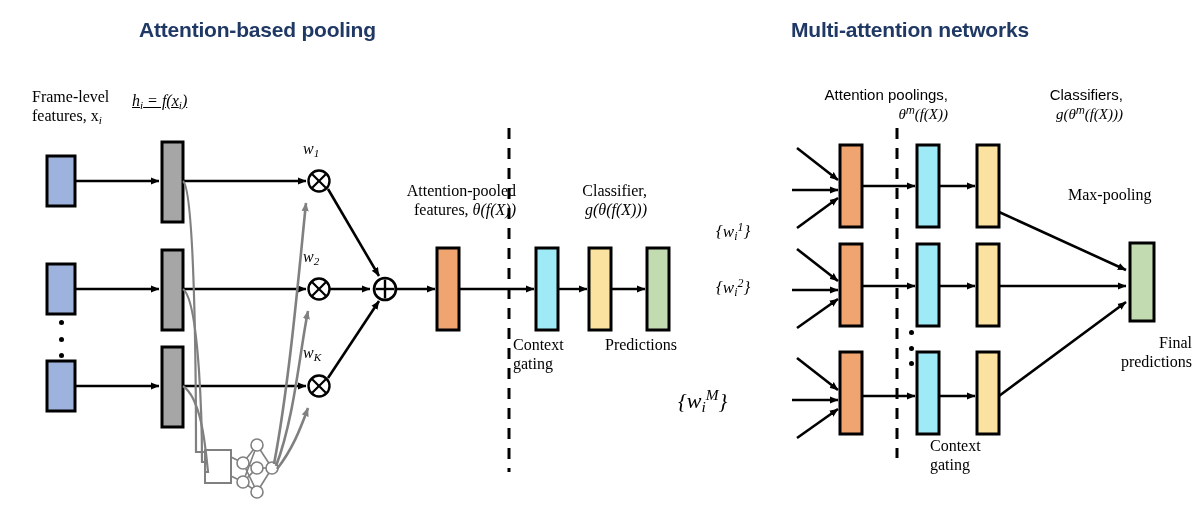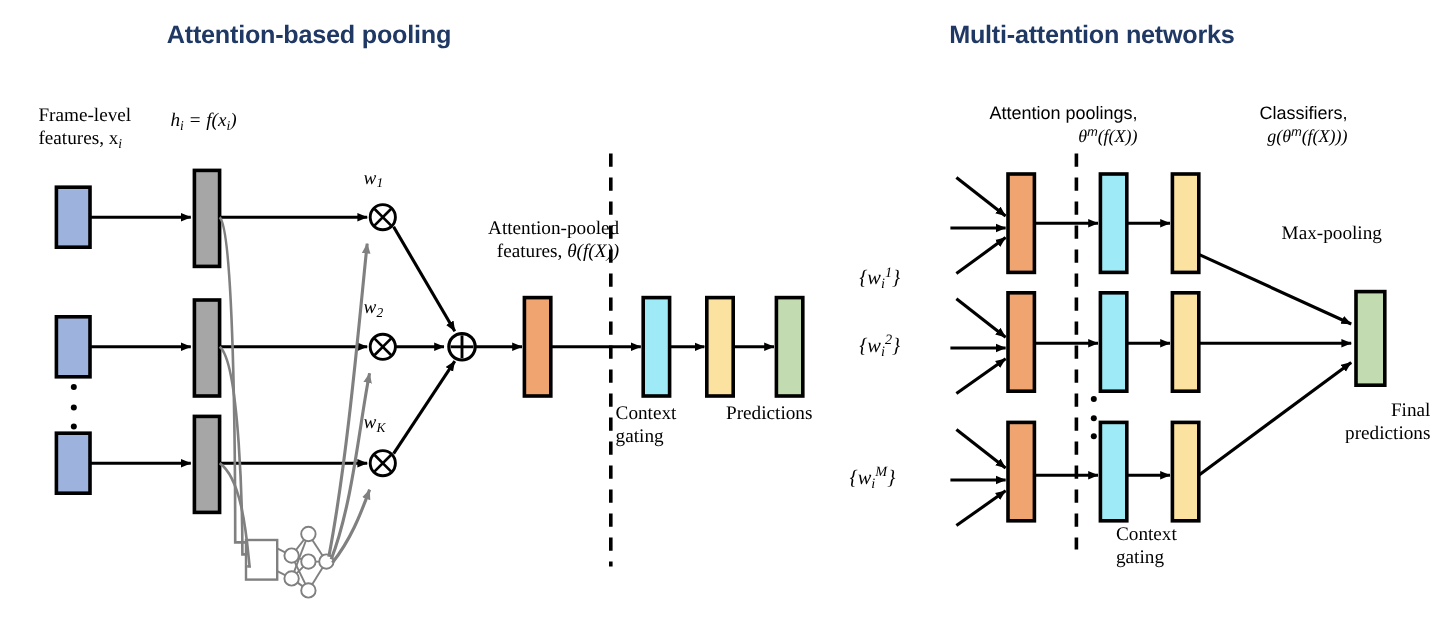--- a/index.html
+++ b/index.html
@@ -189,39 +189,43 @@
     <line x1="897" y1="128" x2="897" y2="458" stroke="#000" stroke-width="3" stroke-dasharray="11 9"></line>
 
     <rect x="1130" y="243" width="24" height="78" fill="#C3DBB0" stroke="#000" stroke-width="3"></rect>
   </svg>
 
   <div class="lbl" style="left:16px;top:88px;margin-left:16px;">
     <span>Frame-level</span><br>
     <span>features, x</span><span class="sub">i</span>
   </div>
 
-  <div class="lbl" style="left:142px;top:92px;">
+  <div class="lbl" style="left:132px;top:92px;text-decoration:underline;">
     <span class="mathi">h</span><span class="sub">i</span><span class="mathi"> = f(x</span><span class="sub">i</span><span class="mathi">)</span>
   </div>
 
   <div class="lbl" style="left:303px;top:140px;">
     <span class="mathi">w</span><span class="sub">1</span>
   </div>
   <div class="lbl" style="left:303px;top:248px;">
     <span class="mathi">w</span><span class="sub">2</span>
   </div>
   <div class="lbl" style="left:303px;top:344px;">
     <span class="mathi">w</span><span class="sub">K</span>
   </div>
 
   <div class="lbl ctr" style="left:366px;top:182px;width:150px;">
     <span>Attention-pooled</span><br>
     <span>features, </span><span class="mathi">θ(f(X))</span>
   </div>
 
+  <div class="lbl ctr" style="left:521px;top:182px;width:126px;">
+    <span>Classifier,</span><br>
+    <span class="mathi">g(θ(f(X)))</span>
+  </div>
 
   <div class="lbl" style="left:513px;top:336px;">
     <span>Context</span><br>
     <span>gating</span>
   </div>
 
   <div class="lbl" style="left:605px;top:336px;">
     <span>Predictions</span>
   </div>
 
@@ -240,21 +244,21 @@
     <span>Classifiers,</span><br>
     <span class="mathi">g(θ</span><span class="sup">m</span><span class="mathi">(f(X)))</span>
   </div>
 
   <div class="lbl" style="left:716px;top:175px;font-size:17px;margin-top:45px;">
     <span class="mathi">{w</span><span class="sub">i</span><span class="sup">1</span><span class="mathi">}</span>
   </div>
   <div class="lbl" style="left:716px;top:276px;font-size:17px;">
     <span class="mathi">{w</span><span class="sub">i</span><span class="sup">2</span><span class="mathi">}</span>
   </div>
-  <div class="lbl" style="left:708px;top:386px;font-size:17px;">
+  <div class="lbl" style="left:678px;top:386px;font-size:22px;">
     <span class="mathi">{w</span><span class="sub">i</span><span class="sup">M</span><span class="mathi">}</span>
   </div>
 
   <div class="lbl" style="left:1068px;top:186px;">
     <span>Max-pooling</span>
   </div>
 
   <div class="lbl" style="left:930px;top:437px;">
     <span>Context</span><br>
     <span>gating</span>

